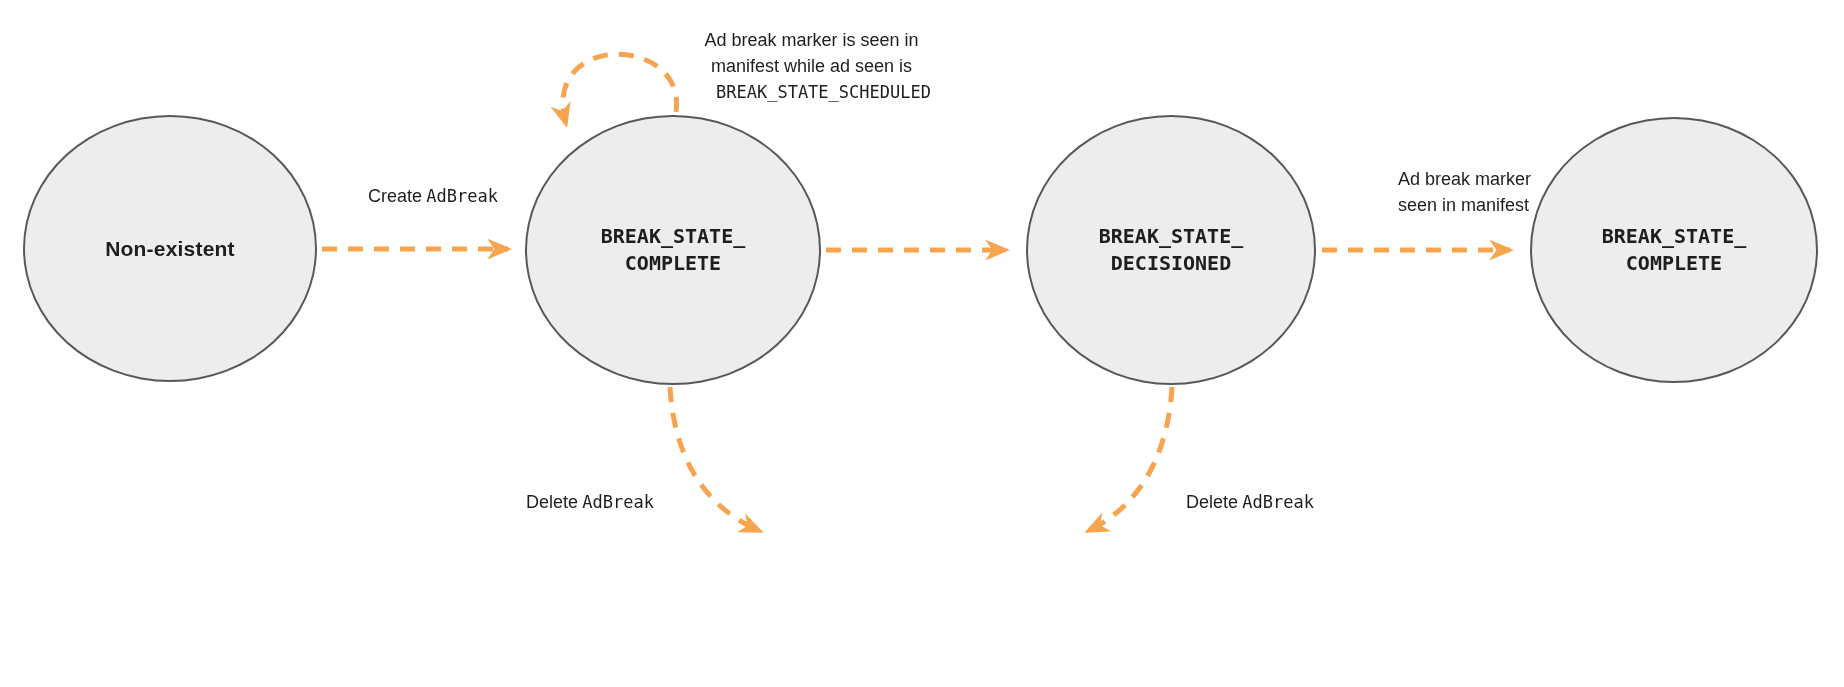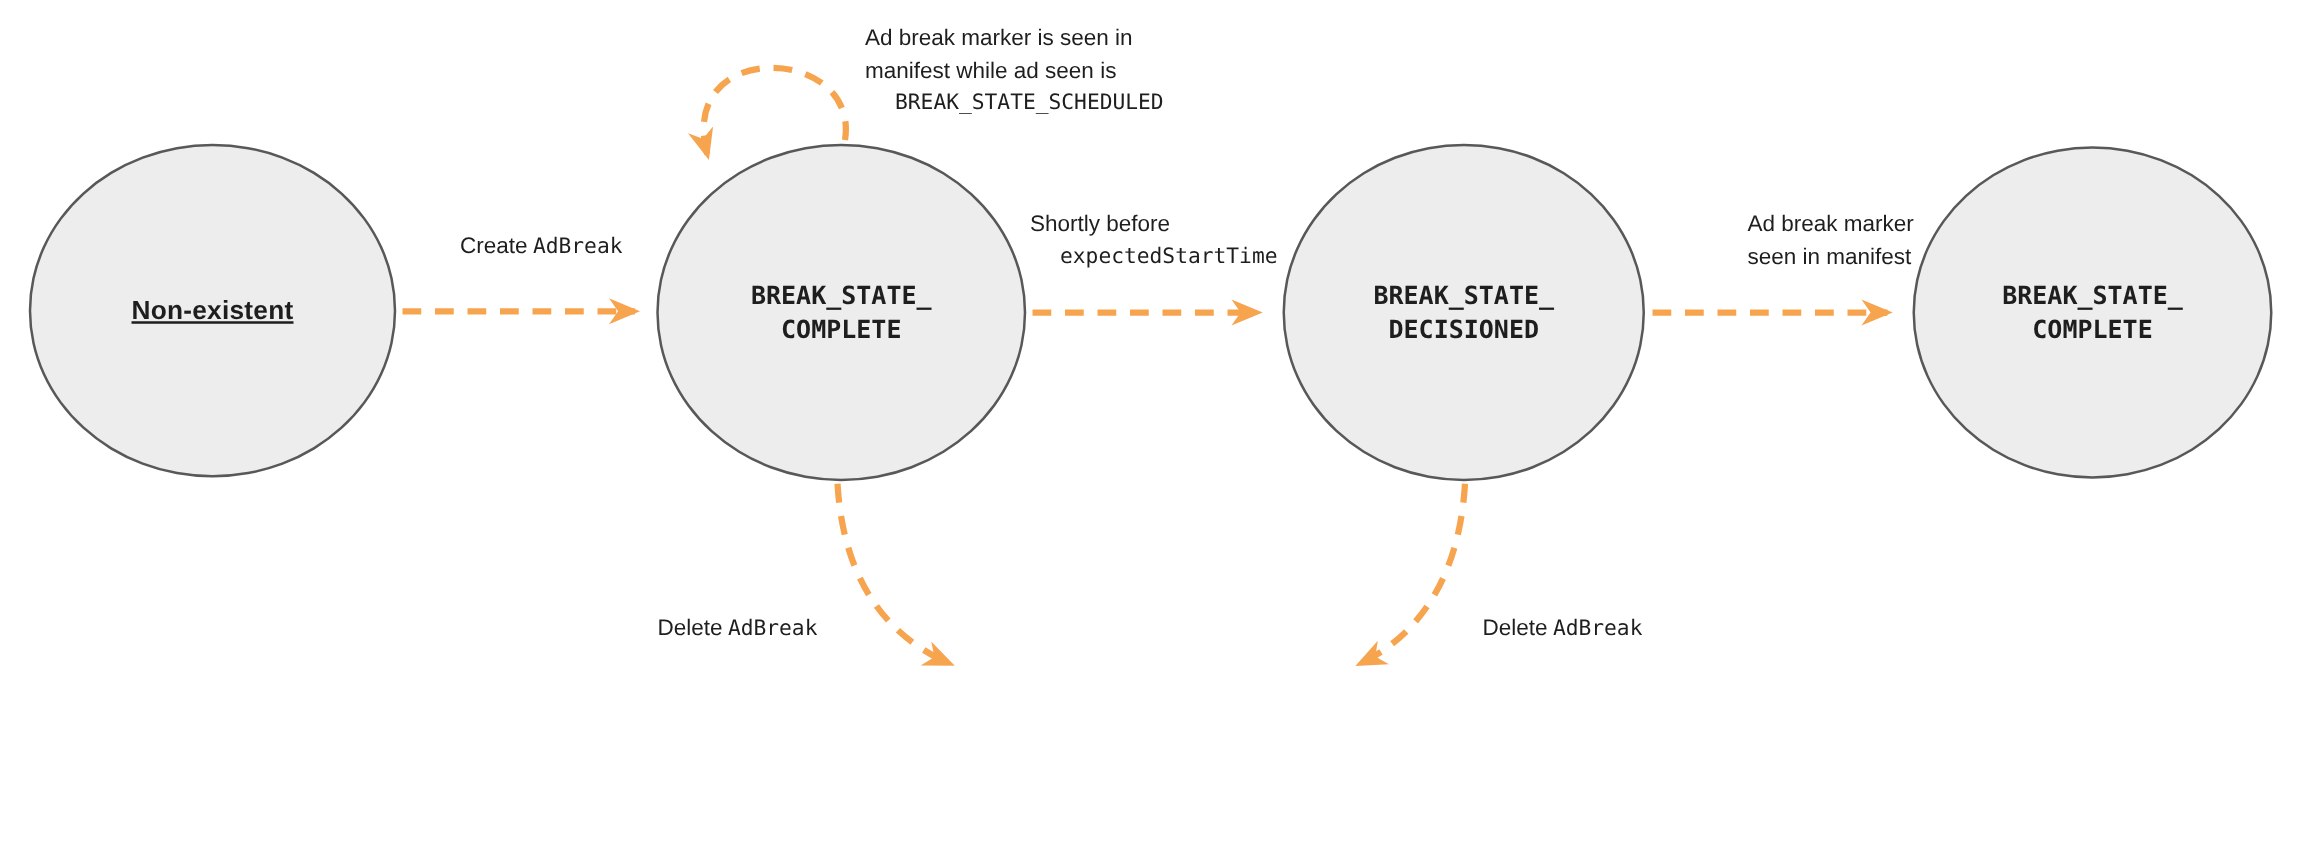--- a/index.html
+++ b/index.html
@@ -34,21 +34,20 @@
     align-items: center;
     justify-content: center;
     text-align: center;
     box-sizing: border-box;
   }
   .state-label-sans {
     font-family: "Liberation Sans", "DejaVu Sans", sans-serif;
     font-weight: bold;
     font-size: 21px;
     letter-spacing: 0.2px;
-    text-decoration: underline;
   }
   .state-label-mono {
     font-family: "DejaVu Sans Mono", "Liberation Mono", monospace;
     font-weight: bold;
     font-size: 20px;
     line-height: 27px;
     text-align: center;
   }
   .edge-label {
     position: absolute;
@@ -113,30 +112,26 @@
       <div>BREAK_STATE_</div>
       <div>COMPLETE</div>
     </div>
   </div>
 
 
   <div class="edge-label center" style="left:330px; top:183px; width:168px;text-align:right;">
     <span class="sans">Create</span><span class="code">AdBreak</span>
   </div>
 
-  <div class="edge-label" style="left:692px; top:17px;">
+  <div class="edge-label" style="left:692px; top:27px;text-align:center;">
     <div class="sans">Ad break marker is seen in</div>
     <div class="sans">manifest while ad seen is</div>
     <div class="code">BREAK_STATE_SCHEDULED</div>
   </div>
 
-  <div class="edge-label" style="left:824px; top:166px;">
-    <div class="sans">Shortly before</div>
-    <div class="code">expectedStartTime</div>
-  </div>
 
   <div class="edge-label" style="left:1398px; top:166px;">
     <div class="sans">Ad break marker</div>
     <div class="sans">seen in manifest</div>
   </div>
 
   <div class="edge-label center" style="left:505px; top:489px; width:170px;">
     <span class="sans">Delete</span><span class="code">AdBreak</span>
   </div>
 

